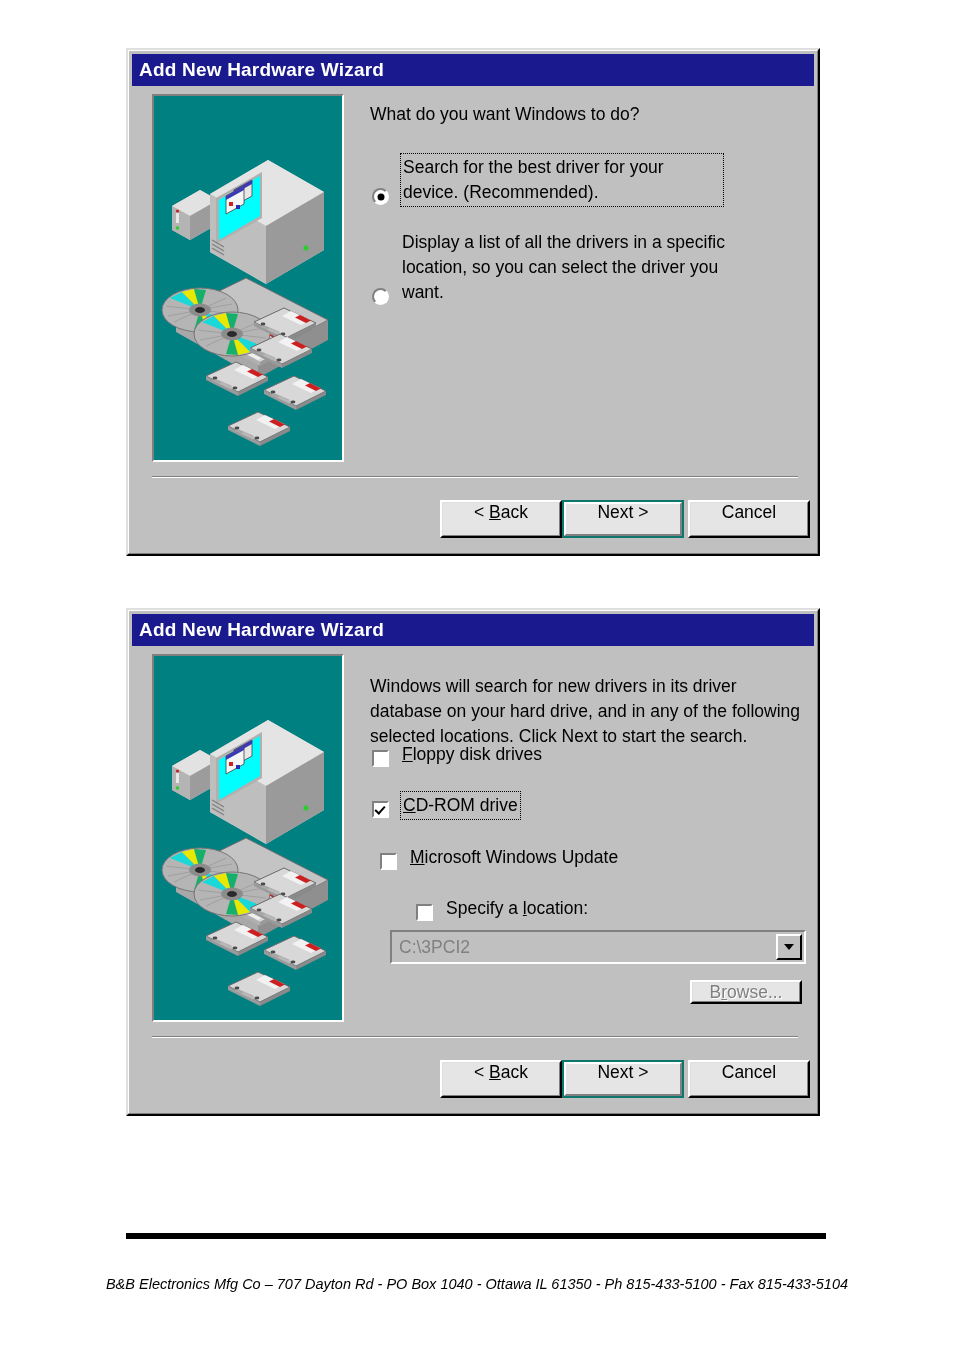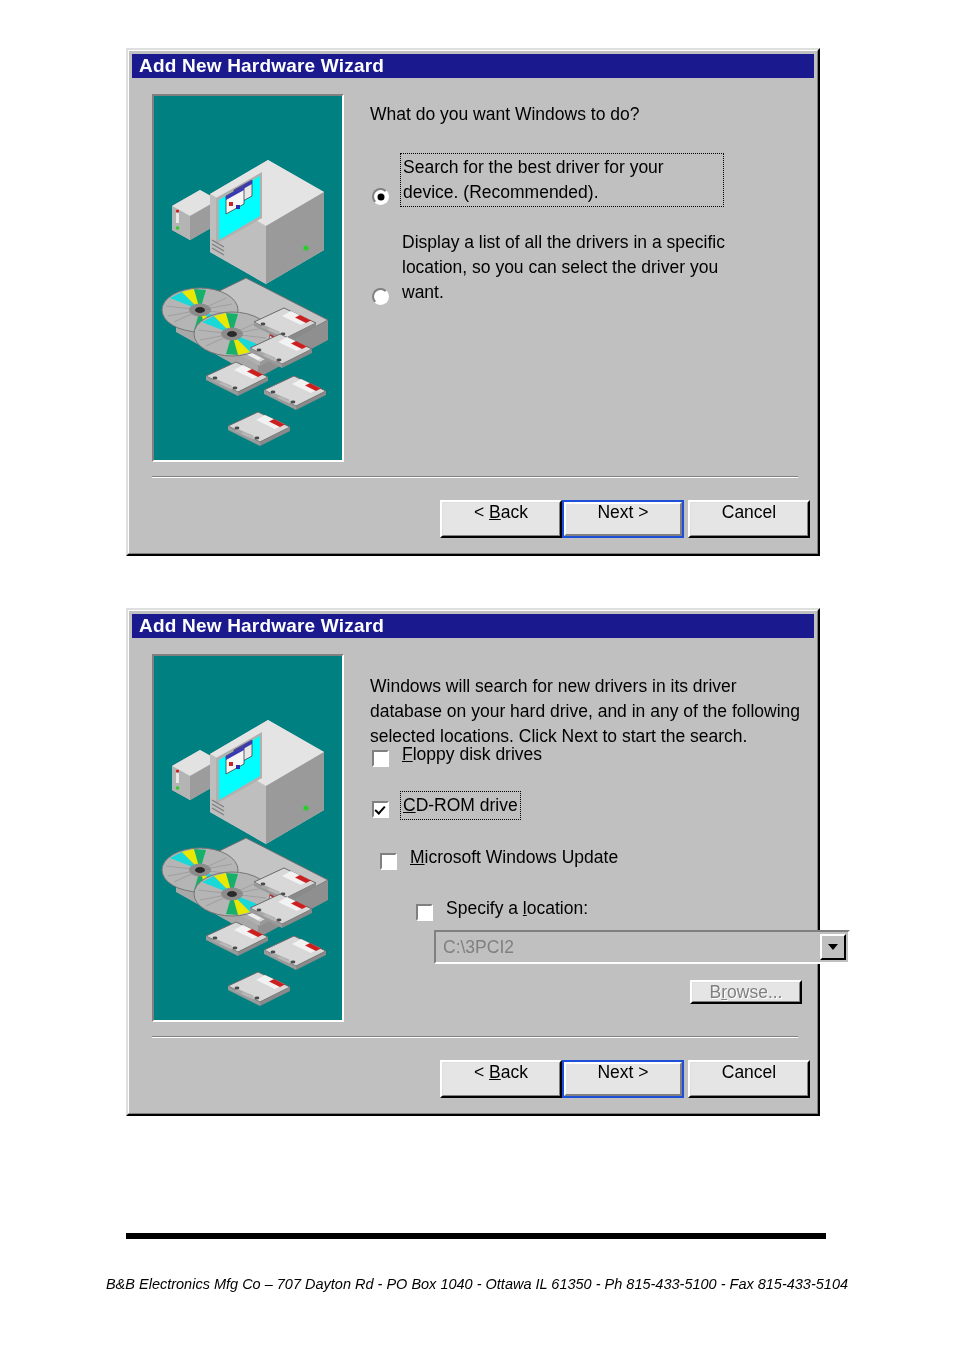--- a/index.html
+++ b/index.html
@@ -33,21 +33,21 @@
     border-left: 1px solid #ffffff;
     border-right: 1px solid #808080;
     border-bottom: 1px solid #808080;
     box-sizing: border-box;
   }
   .titlebar {
     position: absolute;
     left: 4px;
     top: 4px;
     right: 4px;
-    height: 24px;
+    height: 32px;
     background: #1a1a8e;
     display: flex;
     align-items: center;
     padding-left: 7px;
     box-sizing: border-box;
   }
   .titlebar-text {
     color: #ffffff;
     font-size: 19px;
     font-weight: bold;
@@ -166,21 +166,21 @@
     position: absolute;
     top: 0; left: 0; right: 0; bottom: 0;
     border-top: 1px solid #dfdfdf;
     border-left: 1px solid #dfdfdf;
     border-right: 1px solid #808080;
     border-bottom: 1px solid #808080;
     box-sizing: border-box;
     pointer-events: none;
   }
   .btn.default {
-    border: 2px solid #1d4ed8;
+    border: 2px solid #0f766e;
   }
   .btn.default .inner-bevel {
     border-top: 2px solid #ffffff;
     border-left: 2px solid #ffffff;
     border-right: 2px solid #808080;
     border-bottom: 2px solid #808080;
   }
   .btn-label { position: relative; z-index: 2; }
   .btn.disabled .btn-label {
     color: #808080;
@@ -502,21 +502,21 @@
   <div class="opt-row" style="left:252px; top:235px;">
     <span class="checkbox"></span>
     <span class="opt-label"><span class="u">M</span><span>icrosoft Windows Update</span></span>
   </div>
 
   <div class="opt-row" style="left:244px; top:286px;margin-left:44px;">
     <span class="checkbox"></span>
     <span class="opt-label"><span>Specify a </span><span class="u">l</span><span>ocation:</span></span>
   </div>
 
-  <div class="combo" style="left:262px; top:320px; width:416px; height:34px;margin-left:44px;">
+  <div class="combo" style="left:262px; top:320px; width:416px; height:34px;">
     <span class="combo-text">C:\3PCI2</span>
     <span class="combo-arrow-btn"></span>
   </div>
 
   <div class="btn disabled" style="left:562px; top:370px; width:112px; height:24px;">
     <span class="inner-bevel"></span>
     <span class="btn-label">B<span class="u">r</span>owse...</span>
   </div>
 
   <div class="hsep" style="left:24px; top:426px; width:646px;"></div>

